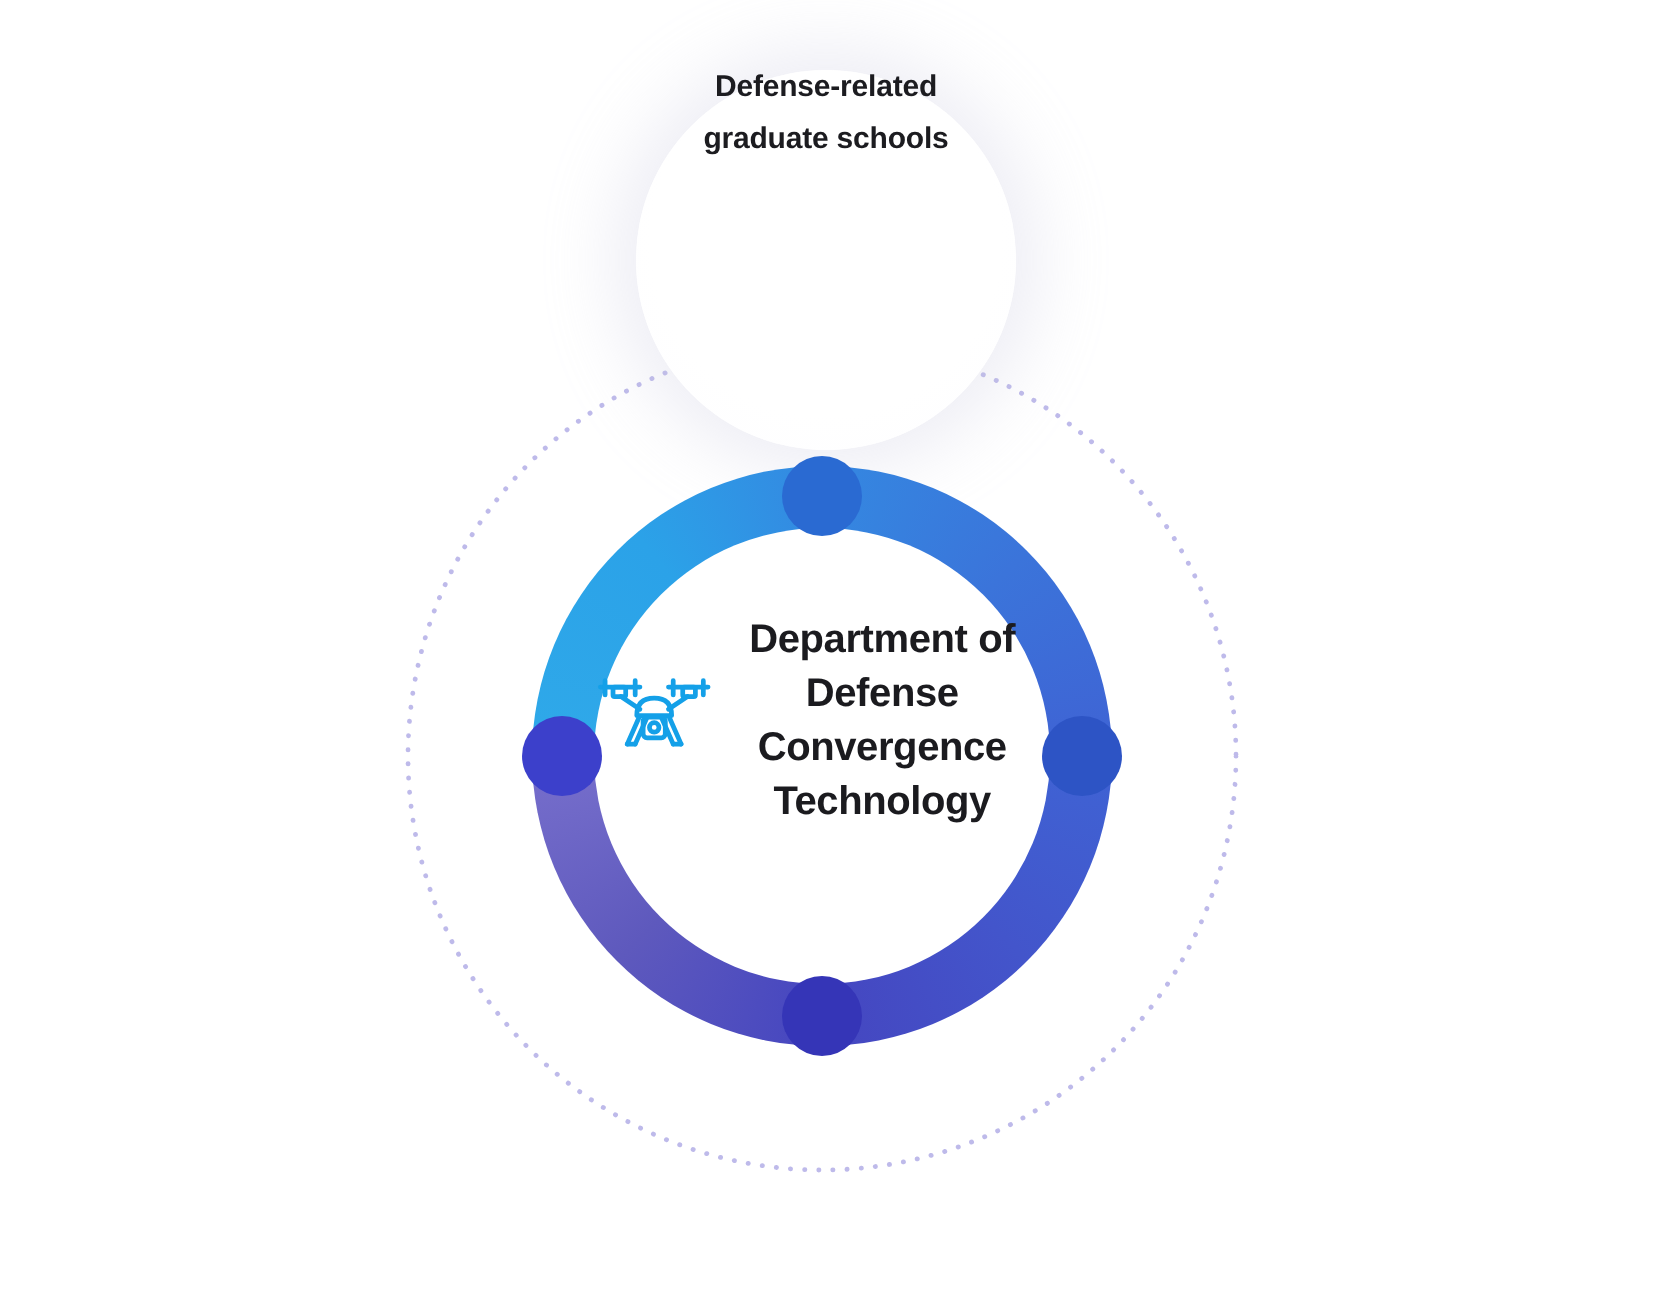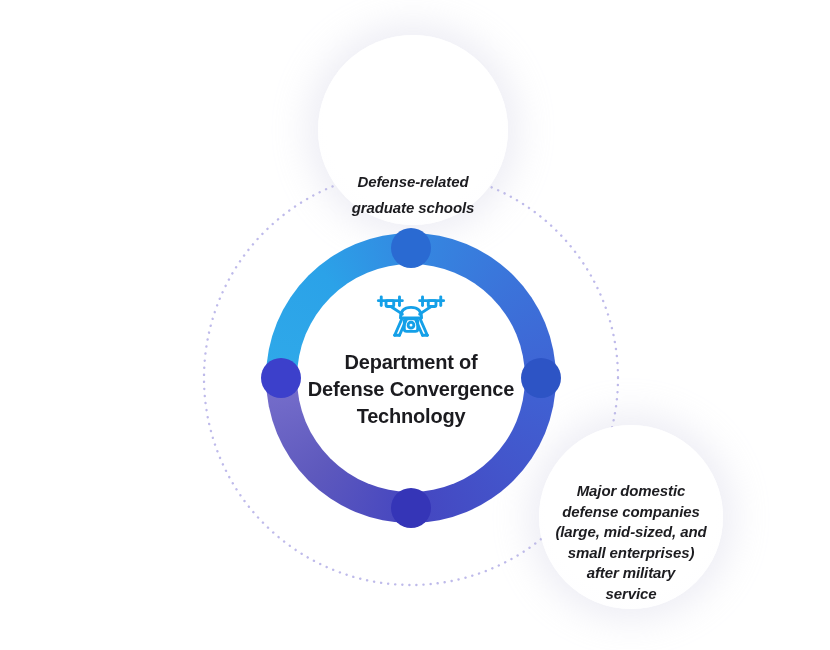--- a/index.html
+++ b/index.html
@@ -17,25 +17,24 @@
     left: 0; top: 0;
     z-index: 1;
     pointer-events: none;
   }
   .node {
     position: absolute;
     border-radius: 50%;
     background: radial-gradient(circle at 50% 45%, #ffffff 62%, #fefeff 80%, #f7f7fb 100%);
     box-shadow: 0 0 34px 12px rgba(198, 198, 221, 0.30);
     display: flex;
-    align-items: flex-end;
+    align-items: flex-start;
     justify-content: center;
     text-align: center;
     z-index: 2;
-    font-style: italic;
   }
   .node-top    { left: 318px; top: 35px;  width: 190px; height: 190px; padding-bottom: 0; }
   .node-left   { left: 106px; top: 425px; width: 184px; height: 184px; }
   .node-right  { left: 539px; top: 425px; width: 184px; height: 184px; }
   .node-label {
     font-size: 15px;
     font-weight: 700;
     line-height: 21px;
     letter-spacing: -0.1px;
     white-space: pre-line;
@@ -62,21 +61,21 @@
       #776FCC 360deg);
     z-index: 3;
   }
   .center-node {
     position: absolute;
     left: 297px; top: 264px;
     width: 228px; height: 228px;
     border-radius: 50%;
     background: #ffffff;
     display: flex;
-    flex-direction: column;
+    flex-direction: row;
     align-items: center;
     justify-content: center;
     padding-bottom: 34px;
     box-sizing: border-box;
     text-align: center;
     z-index: 4;
   }
   .drone { width: 74px; height: 48px; margin-bottom: 8px; }
   .center-title {
     font-size: 20px;
@@ -105,28 +104,20 @@
   <svg class="orbit" width="830" height="650" viewBox="0 0 830 650">
     <circle cx="411" cy="378" r="207" fill="none" stroke="#B7B2E8" stroke-width="2.4" stroke-linecap="round" stroke-dasharray="0.1 7" opacity="0.9"></circle>
   </svg>
 
   <div class="node node-top">
     <span class="node-label">Defense-related
 graduate schools</span>
   </div>
 
 
-  <div class="node node-right">
-    <span class="node-label">Major domestic
-defense companies
-(large, mid-sized, and
-small enterprises)
-after military
-service</span>
-  </div>
 
   <div class="ring"></div>
 
   <div class="center-node">
     <svg class="drone" viewBox="0 0 76 50">
       <g fill="none" stroke="#14A0E8" stroke-width="3" stroke-linecap="round" stroke-linejoin="round">
         <path d="M4 8h25"></path>
         <path d="M7 4v9"></path>
         <path d="M26 4v9"></path>
         <rect x="12" y="8" width="8" height="6" rx="1"></rect>

